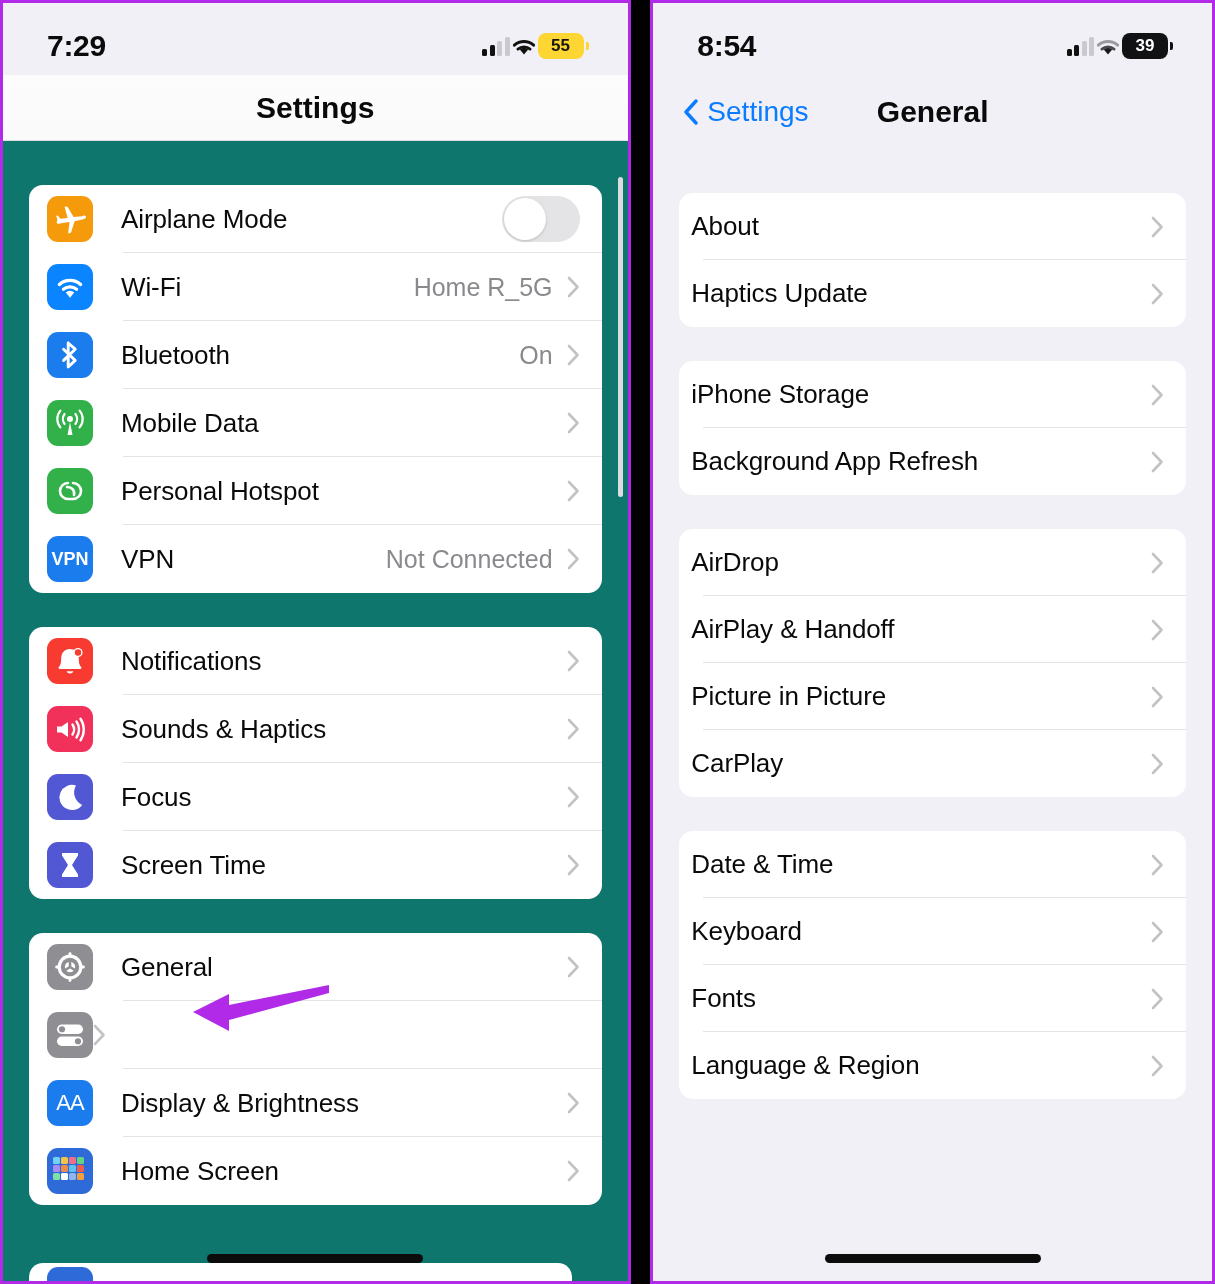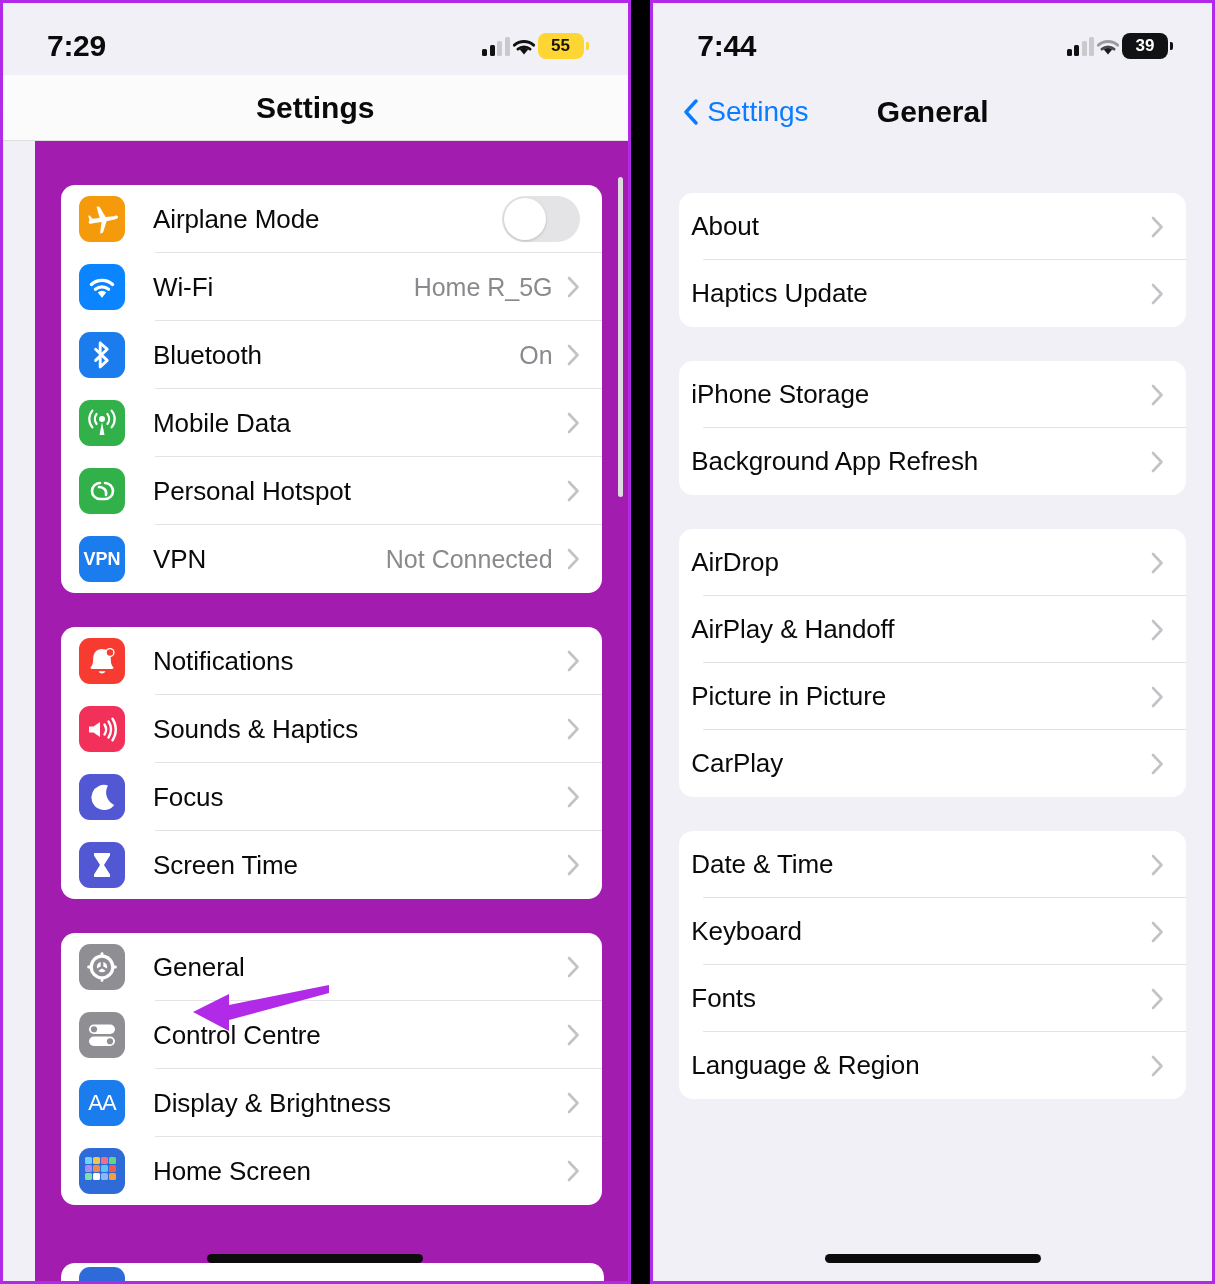--- a/index.html
+++ b/index.html
@@ -98,25 +98,24 @@
   }
   .navbar-right .title {
     position: absolute; left: 0; right: 0;
     text-align: center;
     font-size: 30px; font-weight: bold; color: #0a0a0b;
     pointer-events: none;
   }
 
   
   .body-scroll {
-    background: #a21caf;
+    background: #0f766e;
     height: calc(1284px - 72px - 66px - 6px);
     position: relative;
     overflow: hidden;
-    margin-left: 32px;
   }
   .body-scroll-right {
     background: #f1f0f6;
     height: calc(1284px - 72px - 74px - 6px);
     position: relative;
     overflow: hidden;
   }
 
   .group {
     background: #fff;
@@ -424,21 +423,20 @@
             </div>
             <div class="row">
               <span class="appicon" style="background: rgb(142, 142, 147);">
                 <svg viewBox="0 0 46 46" width="46" height="46">
                   <rect x="10" y="12.5" width="26" height="9.5" rx="4.75" fill="#fff"></rect>
                   <circle cx="15" cy="17.25" r="3.1" fill="#8e8e93"></circle>
                   <rect x="10" y="24.5" width="26" height="9.5" rx="4.75" fill="#fff"></rect>
                   <circle cx="31" cy="29.25" r="3.1" fill="#8e8e93"></circle>
                 </svg>
               </span>
-              <span class="row-label">Control Centre</span>
               <svg class="chev" viewBox="0 0 13 22">
                 <path d="M2 2 L10.5 11 L2 20" stroke="#c3c3c7" stroke-width="2.6" fill="none" stroke-linecap="round" stroke-linejoin="round"></path>
               </svg>
               <span class="sep"></span>
             </div>
             <div class="row">
               <span class="appicon" style="background: rgb(27, 124, 237);">
                 <span style="color:#fff;font-size:22px;font-weight:500;font-family:Liberation Sans, sans-serif;letter-spacing:-1px;">AA</span>
               </span>
               <span class="row-label">Display &amp; Brightness</span>
@@ -481,21 +479,21 @@
     </svg>
 
     <div class="home-ind"></div>
   </div>
 
   <div class="phone-gap"></div>
 
   <div class="phone phone-right">
 
     <div class="statusbar">
-      <div class="clock">7:44</div>
+      <div class="clock">8:54</div>
       <div class="status-right">
         <span class="bars">
             <i></i>
             <i></i>
             <i></i>
             <i></i>
           </span>
         <svg class="wifi-ico" viewBox="0 0 26 19">
           <path d="M13 17.6 L17.2 12.6 A6.6 6.6 0 0 0 8.8 12.6 Z" fill="#1a1a1c"></path>
           <path d="M3.4 8.2 A14.5 14.5 0 0 1 22.6 8.2" stroke="#9a9aa0" stroke-width="3" fill="none" stroke-linecap="round"></path>

